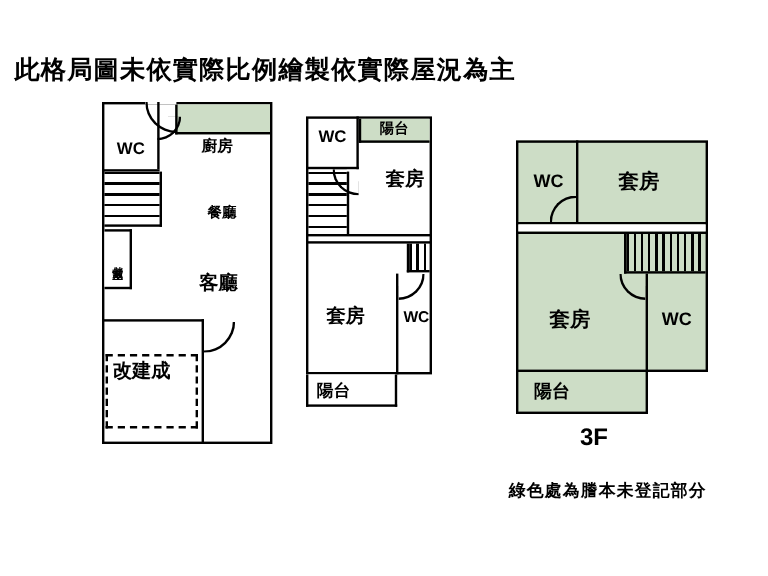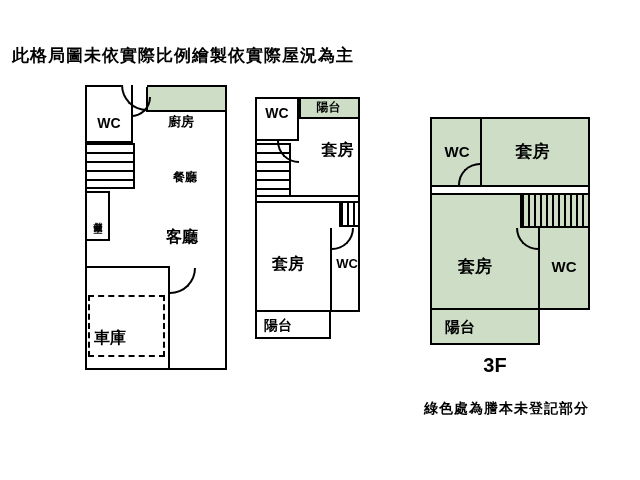--- a/index.html
+++ b/index.html
@@ -16,21 +16,21 @@
   .lbl.left{text-align:left}
   .arc{position:absolute}
   .arc-bl{border-left:2px solid #000;border-bottom:2px solid #000;border-bottom-left-radius:100%}
   .arc-br{border-right:2px solid #000;border-bottom:2px solid #000;border-bottom-right-radius:100%}
   .arc-tl{border-left:2px solid #000;border-top:2px solid #000;border-top-left-radius:100%}
   .stairs-h{position:absolute;background:repeating-linear-gradient(180deg,#000 0 2px,transparent 2px 9px)}
   .stairs-v{position:absolute;background:repeating-linear-gradient(90deg,#000 0 2px,transparent 2px 6px)}
   .dashed{position:absolute;border:2px dashed #000}
   .storage{position:absolute;border:2px solid #000;border-left:none;background:#fff;display:flex;align-items:center;justify-content:center}
   .storage span{writing-mode:vertical-rl;text-orientation:upright;font-size:9px;font-weight:bold;letter-spacing:1px}
-  .title{position:absolute;font-weight:bold;font-size:17px;letter-spacing:1px;white-space:nowrap}
+  .title{position:absolute;font-weight:bold;font-size:21px;letter-spacing:1px;white-space:nowrap}
   .note{position:absolute;font-weight:bold;font-size:14px;letter-spacing:1px;white-space:nowrap}
   .flabel{position:absolute;font-weight:bold;font-size:20px;text-align:center}
 </style>
 </head>
 <body>
 
 <div id="canvas">
 
   <div class="title" style="left:12px;top:44px">此格局圖未依實際比例繪製依實際屋況為主</div>
 
@@ -55,21 +55,21 @@
       <span>儲藏室</span>
     </div>
 
     <div class="lbl" style="left:68px;top:86px;width:64px;font-size:12px">餐廳</div>
     <div class="lbl" style="left:65px;top:143px;width:64px;font-size:16px">客廳</div>
 
     <div class="wh" style="left:0;top:181px;width:85px"></div>
     <div class="wv" style="left:83px;top:181px;height:104px"></div>
     <div class="arc arc-br" style="left:85px;top:183px;width:26px;height:26px"></div>
     <div class="dashed" style="left:3px;top:210px;width:77px;height:62px"></div>
-    <div class="lbl left" style="left:9px;top:244px;width:68px;font-size:16px">車庫</div>
+    <div class="lbl left" style="left:9px;top:216px;width:68px;font-size:16px">改建成</div>
   </div>
 
   <div class="floor" style="left:255px;top:97px;width:105px;height:243px">
     <div class="outline" style="left:0;top:0;width:105px;height:215px"></div>
 
     <div class="green" style="position:absolute;left:44px;top:2px;width:59px;height:20px;border-left:2px solid #000;border-bottom:2px solid #000"></div>
     <div class="lbl" style="left:46px;top:4px;width:55px;font-size:12px">陽台</div>
 
     <div class="wv" style="left:42px;top:0;height:44px"></div>
     <div class="wh" style="left:0;top:42px;width:44px"></div>

